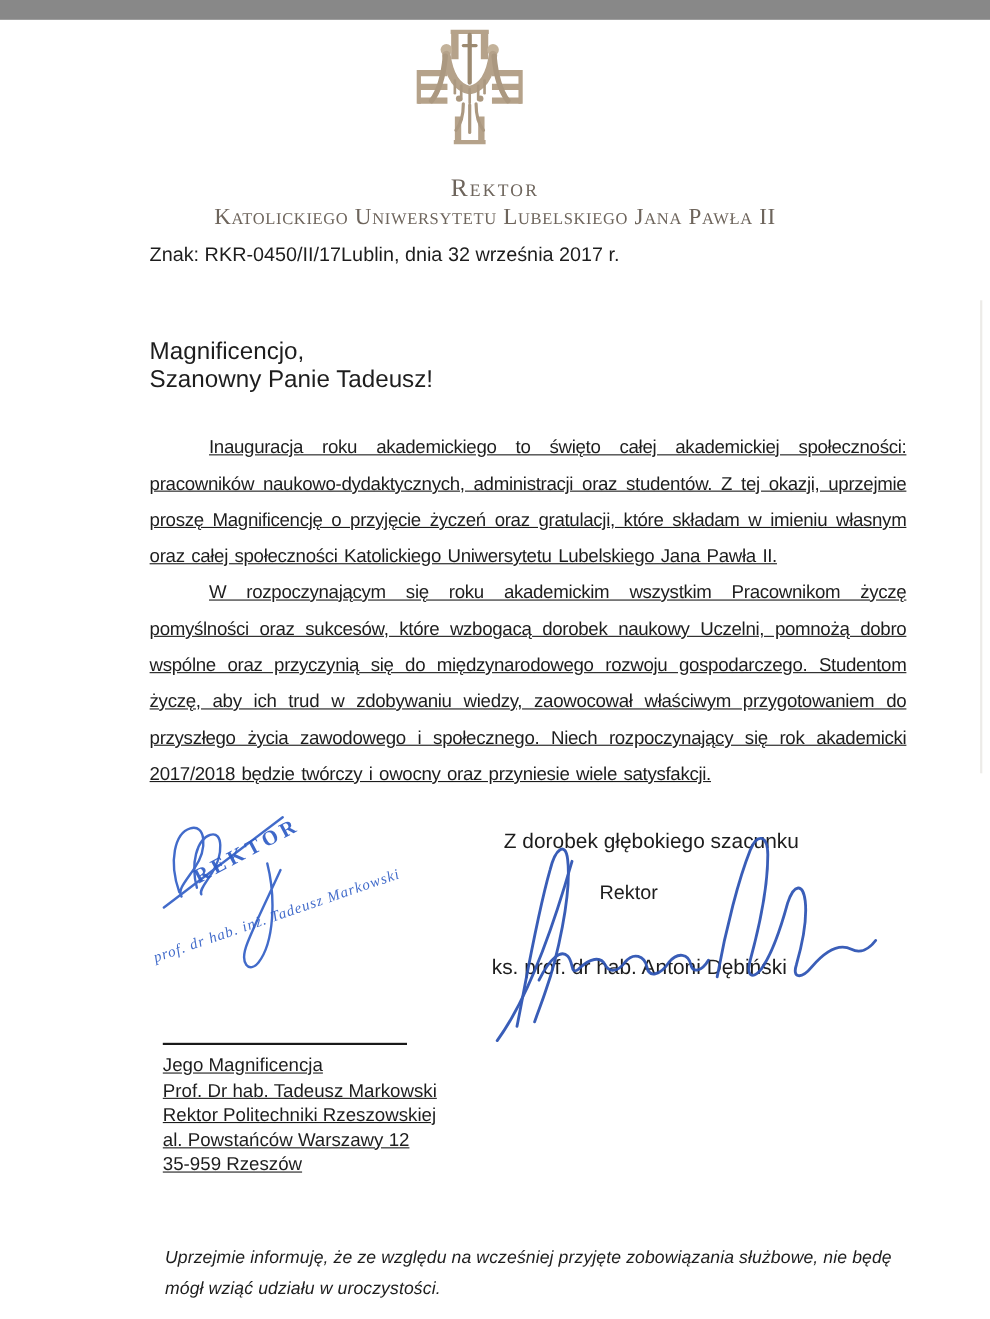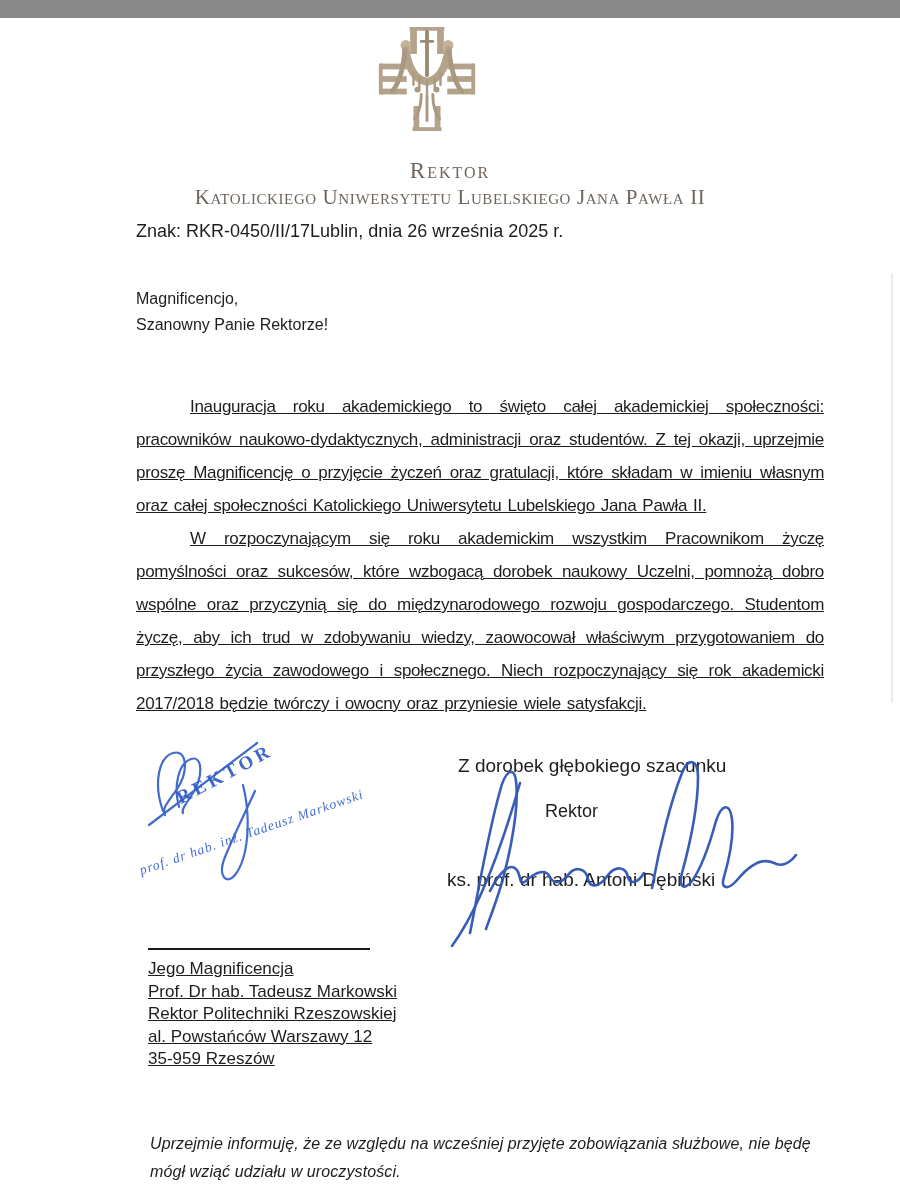--- a/index.html
+++ b/index.html
@@ -31,22 +31,22 @@
     color:#6e655c;
   }
   
   .ref-row{
     position:absolute;left:136px;top:203px;width:676px;
     display:flex;justify-content:flex-start;
     font-size:18px;
   }
   
   .salutation{
-    position:absolute;left:136px;top:268px;
-    font-size:16px;line-height:26px;
+    position:absolute;left:136px;top:288px;
+    font-size:22px;line-height:26px;
   }
   
   .body-text{
     position:absolute;left:136px;top:372px;width:688px;
     font-size:17px;line-height:33px;letter-spacing:-0.3px;word-spacing:1.5px;
     text-align:justify;
   }
   .body-text p{margin:0;text-indent:54px;text-decoration:underline;}
   
   .valediction{position:absolute;left:458px;top:737px;font-size:19px;}
@@ -120,26 +120,26 @@
       <circle cx="45" cy="67" r="3" fill="#ab9880" stroke="none"></circle>
       <circle cx="65" cy="67" r="3" fill="#ab9880" stroke="none"></circle>
     </g>
   </svg>
 
   <div class="lh-title">Rektor</div>
   <div class="lh-inst">Katolickiego Uniwersytetu Lubelskiego Jana Pawła II</div>
 
   <div class="ref-row">
     <span>Znak: RKR-0450/II/17</span>
-    <span>Lublin, dnia 26 września 2025 r.</span>
+    <span>Lublin, dnia 32 września 2017 r.</span>
   </div>
 
   <div class="salutation">
     <div>Magnificencjo,</div>
-    <div>Szanowny Panie Rektorze!</div>
+    <div>Szanowny Panie Tadeusz!</div>
   </div>
 
   <div class="body-text">
     <p>Inauguracja roku akademickiego to święto całej akademickiej społeczności: pracowników naukowo-dydaktycznych, administracji oraz studentów. Z tej okazji, uprzejmie proszę Magnificencję o przyjęcie życzeń oraz gratulacji, które składam w imieniu własnym oraz całej społeczności Katolickiego Uniwersytetu Lubelskiego Jana Pawła II.</p>
     <p>W rozpoczynającym się roku akademickim wszystkim Pracownikom życzę pomyślności oraz sukcesów, które wzbogacą dorobek naukowy Uczelni, pomnożą dobro wspólne oraz przyczynią się do międzynarodowego rozwoju gospodarczego. Studentom życzę, aby ich trud w zdobywaniu wiedzy, zaowocował właściwym przygotowaniem do przyszłego życia zawodowego i społecznego. Niech rozpoczynający się rok akademicki 2017/2018 będzie twórczy i owocny oraz przyniesie wiele satysfakcji.</p>
   </div>
 
   <div class="valediction">Z dorobek głębokiego szacunku</div>
   <div class="closing-title">Rektor</div>
   <div class="signer">ks. prof. dr hab. Antoni Dębiński</div>

